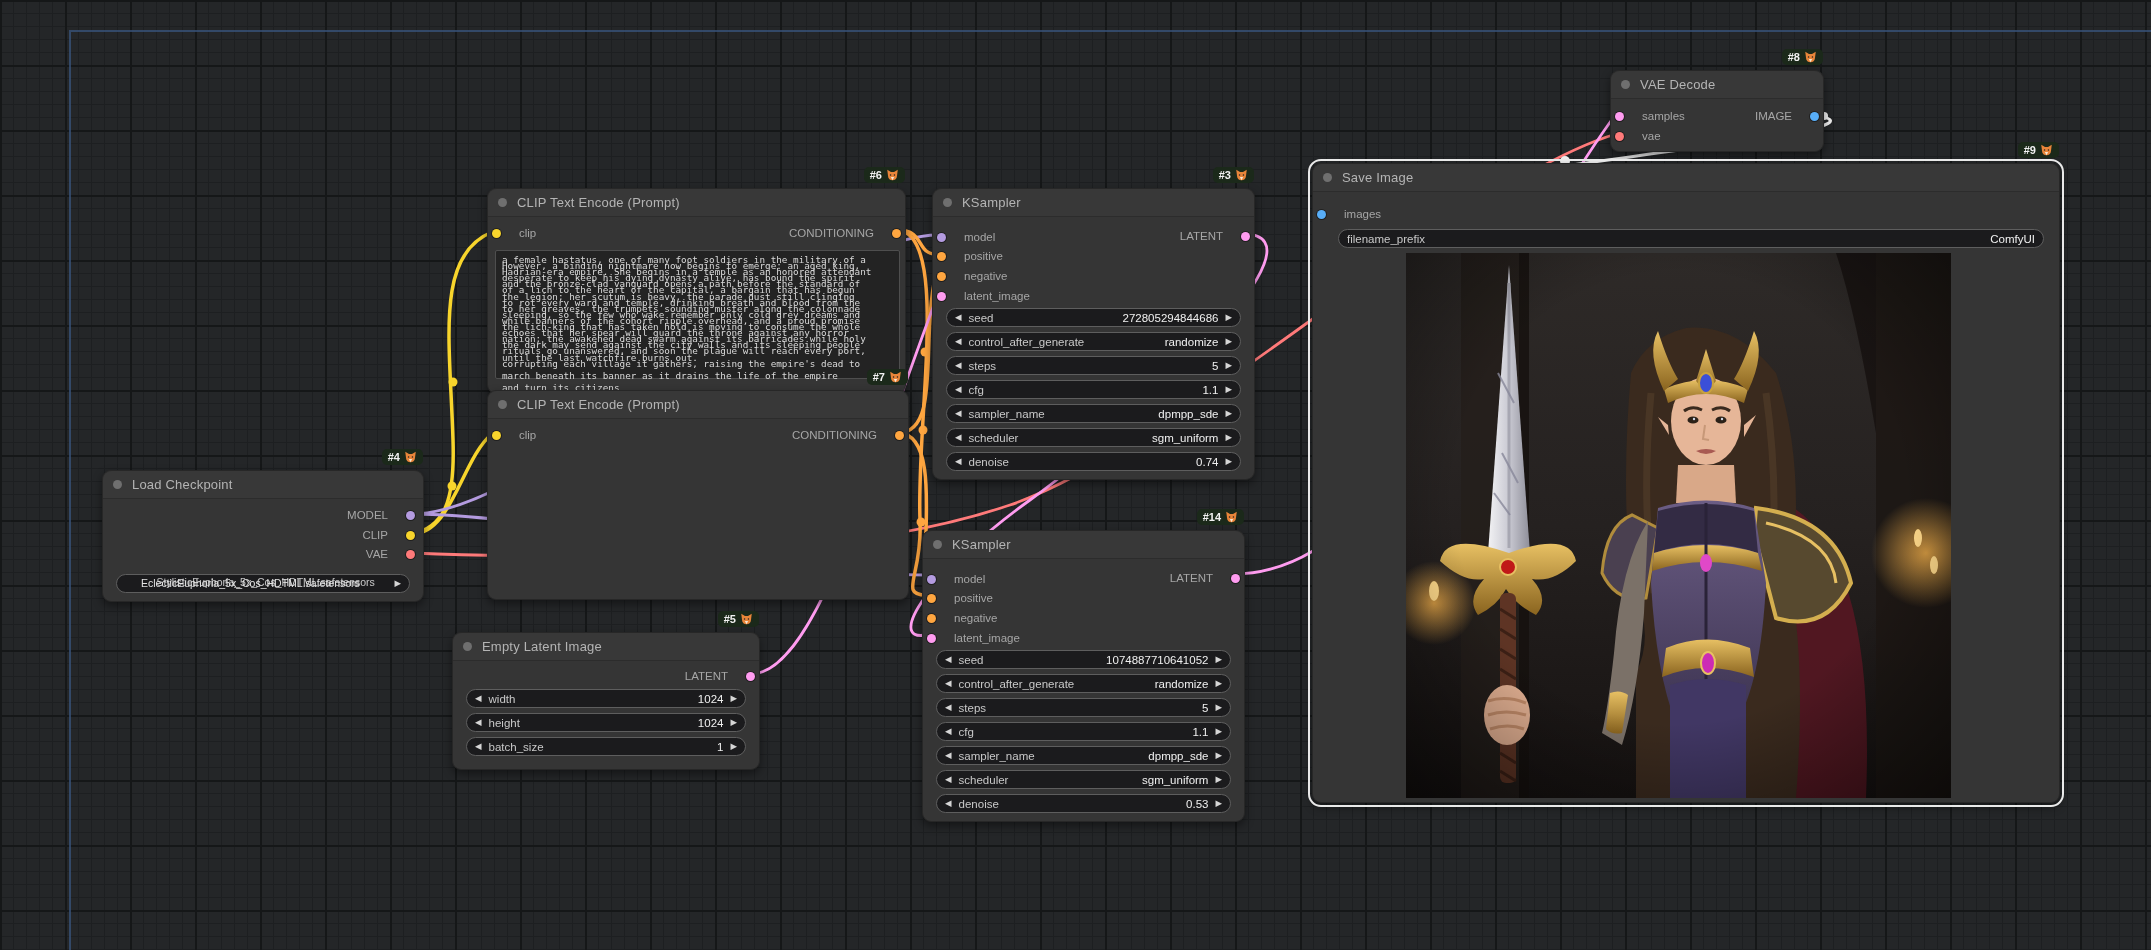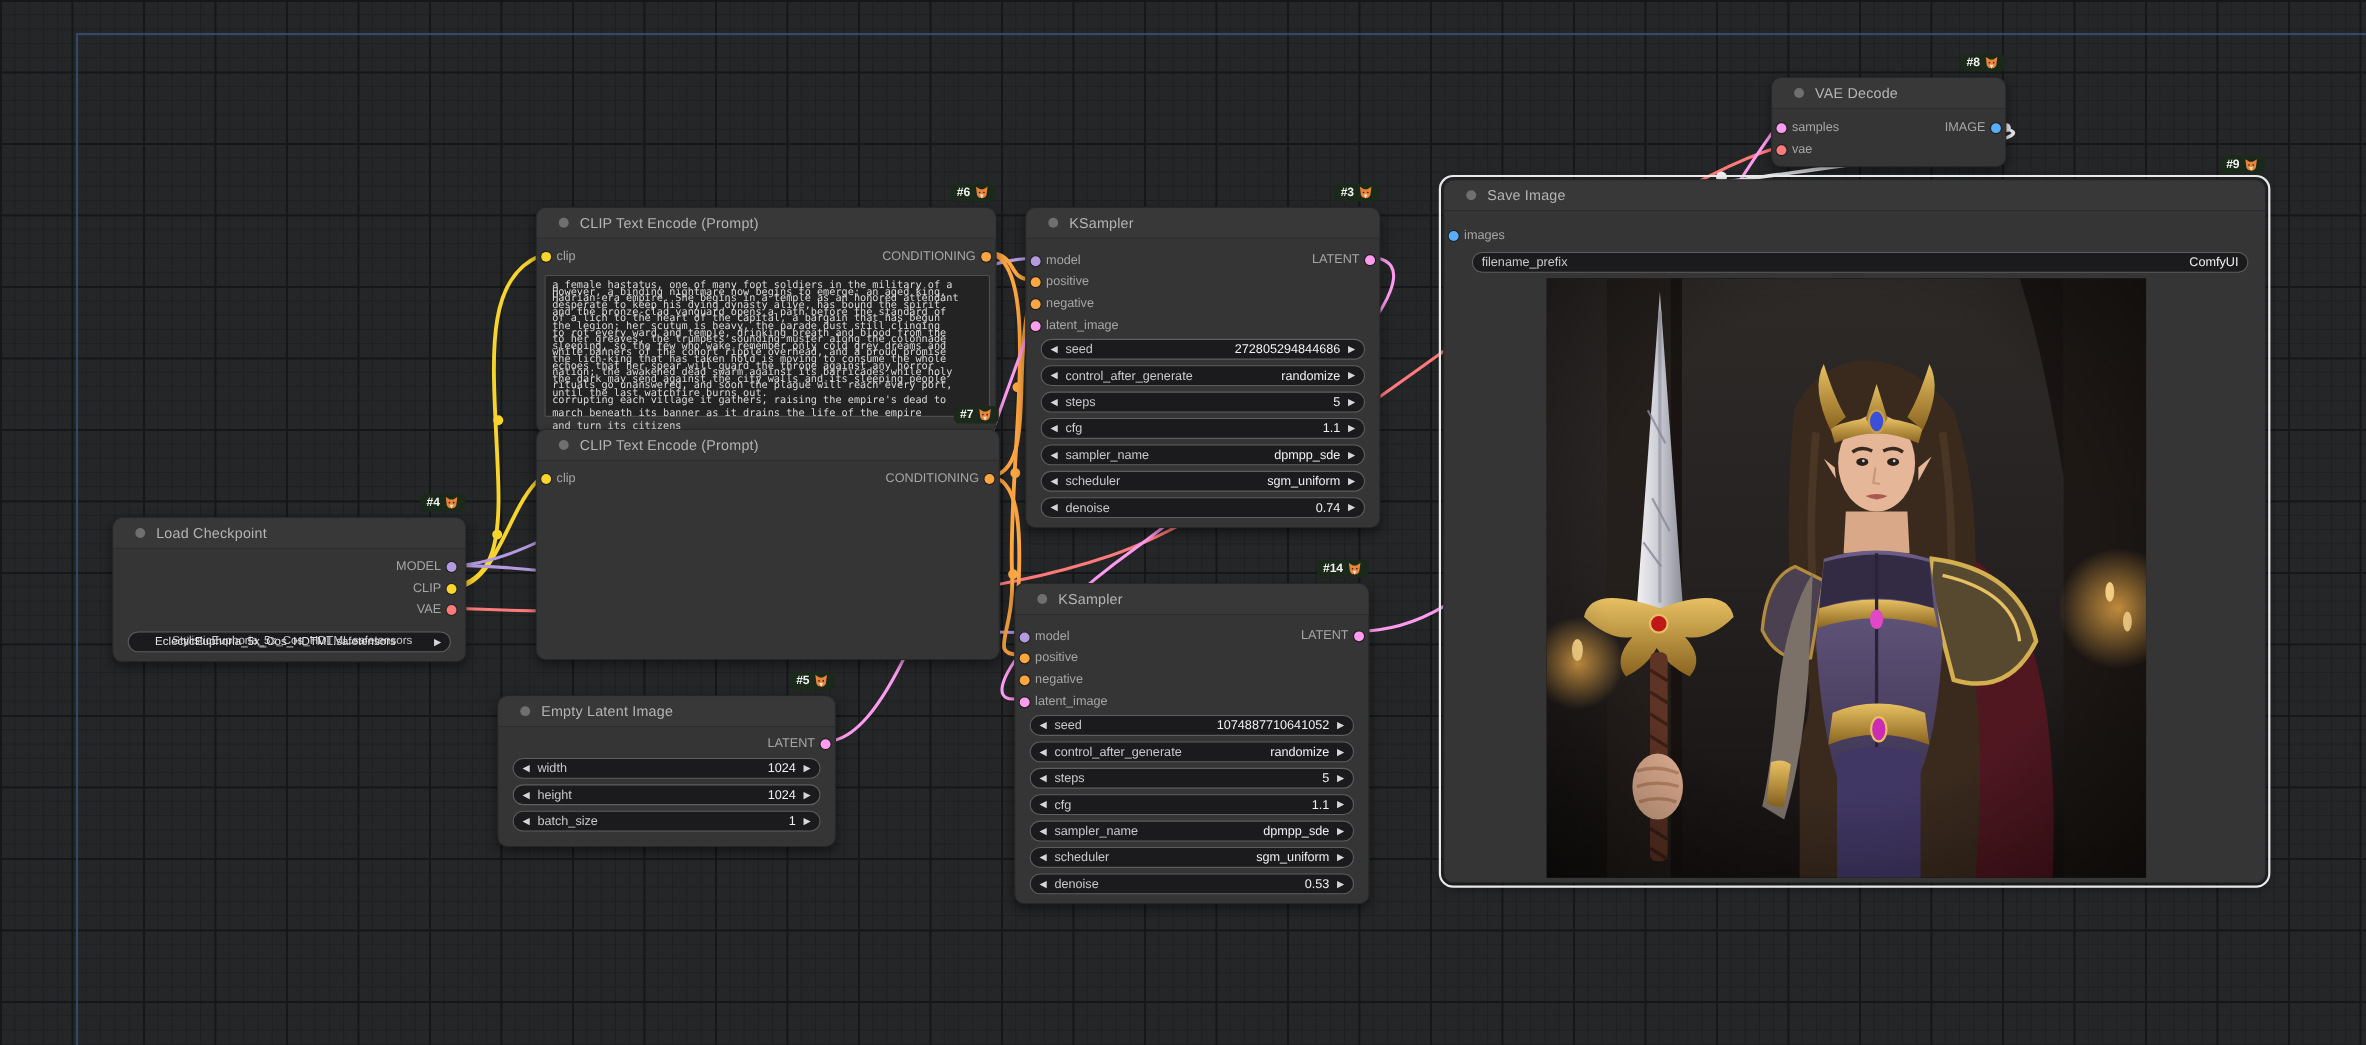--- a/index.html
+++ b/index.html
@@ -15,28 +15,28 @@
     font-family:"Liberation Sans", sans-serif;
     -webkit-font-smoothing:antialiased;
   }
   .groupbox{position:absolute;left:69px;top:30px;width:2082px;height:930px;
     border-left:2px solid #39557e;border-top:2px solid #39557e;opacity:.75;pointer-events:none;}
   #wires{position:absolute;left:0;top:0;z-index:1;}
   .node{position:absolute;z-index:2;background:#353535;border:1px solid #272727;
     border-radius:9px;box-shadow:0 4px 10px rgba(0,0,0,.45);}
   .node.selected{outline:2px solid #e9e9e9;outline-offset:2px;}
   .nheader{position:absolute;left:0;top:0;right:0;height:27px;border-bottom:1px solid #2c2c2c;
-    display:flex;align-items:center;padding-left:20px;border-radius:9px 9px 0 0;background:#383838;}
+    display:flex;align-items:center;padding-left:10px;border-radius:9px 9px 0 0;background:#383838;}
   .hdot{width:9px;height:9px;border-radius:50%;background:#6f6f6f;margin-right:10px;flex:none;}
   .ntitle{color:#b4b4b4;font-size:13px;letter-spacing:.2px;white-space:nowrap;}
   .badge{position:absolute;top:-22px;display:flex;align-items:center;gap:4px;
     background:#1b291a;border-radius:5px;padding:2px 6px;z-index:3;}
   .badge span{color:#f2f2f2;font-size:11px;font-weight:bold;}
   .badge svg{display:block;}
-  .slot{position:absolute;display:flex;align-items:center;gap:5px;color:#a6a6a6;font-size:11.5px;white-space:nowrap;}
+  .slot{position:absolute;display:flex;align-items:center;gap:18px;color:#a6a6a6;font-size:11.5px;white-space:nowrap;}
   .slot .dot{width:9px;height:9px;border-radius:50%;flex:none;box-shadow:0 0 0 1px rgba(0,0,0,.4);}
   .slot.out{flex-direction:row-reverse;}
   .pill{position:absolute;display:flex;align-items:center;gap:7px;height:19px;
     background:#1b1b1d;border:1px solid #5e5e5e;border-radius:10px;padding:0 8px;
     font-size:11.5px;color:#c9c9c9;box-sizing:border-box;}
   .pill .arr{font-size:8.5px;color:#d6d6d6;flex:none;line-height:1;}
   .pill .wval{margin-left:auto;color:#f0f0f0;}
   .tarea{position:absolute;background:#232323;border:1px solid #4e4e4e;border-radius:2px;
     font-family:"DejaVu Sans Mono", monospace;font-size:9.3px;line-height:12.2px;color:#dadada;}
   .tlayer{position:absolute;left:6px;top:3px;right:6px;white-space:pre-wrap;}

